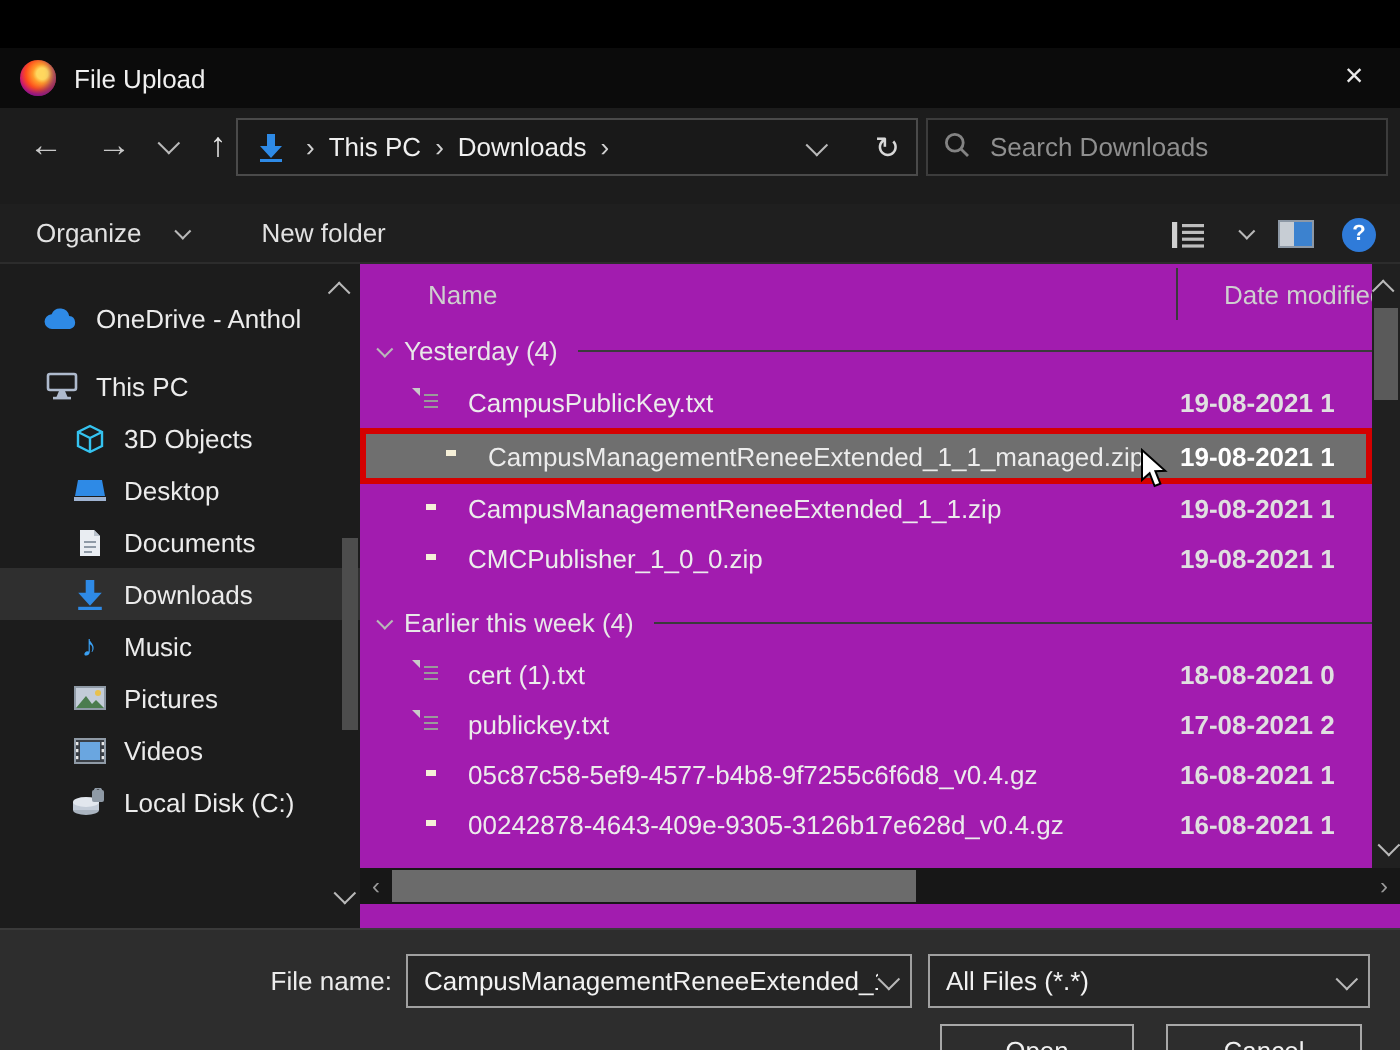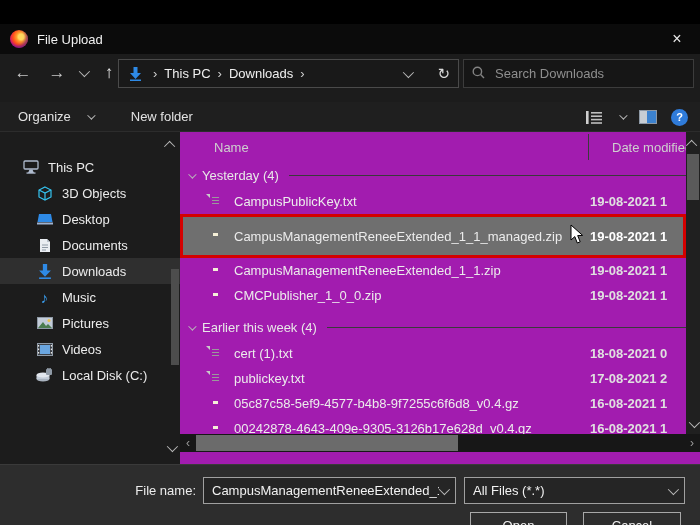--- a/index.html
+++ b/index.html
@@ -73,21 +73,21 @@
   .col-headers{position:relative;height:30px;display:flex;align-items:center;color:#cfcfcf;}
   .col-name{padding-left:34px;}
   .col-date{position:absolute;left:432px;width:86px;overflow:hidden;white-space:nowrap;}
   .col-div{position:absolute;left:408px;top:2px;width:1px;height:26px;background:#3a3a3a;}
   .group-hdr{display:flex;align-items:center;height:27px;padding-left:8px;color:#e8e8e8;}
   .group-hdr .chev{width:5px;height:5px;margin-right:8px;}
   .group-line{flex:1;height:1px;background:#3a3a3a;margin:0 14px 0 10px;}
   .row{position:relative;display:flex;align-items:center;height:25px;padding-left:30px;box-sizing:border-box;color:#ececec;}
   .row .fname{white-space:nowrap;overflow:hidden;flex:1;}
   .row .fdate{position:absolute;left:410px;width:94px;overflow:hidden;white-space:nowrap;color:#e0e0e0;font-weight:bold;}
-  .row.selected{background:#6f6f6f;border:3px solid #d40000;height:44px;padding-left:27px;width:506px;}
+  .row.selected{background:#6f6f6f;border:3px solid #d40000;height:28px;padding-left:37px;width:506px;}
   .row.selected .fdate{left:407px;color:#fff;}
   .ficon{width:16px;height:16px;margin-right:8px;flex:0 0 16px;position:relative;}
   .txt-glyph{width:11px;height:14px;background:#f2f2f2;border-radius:1px;margin:1px auto;position:relative;}
   .txt-glyph::before{content:"";position:absolute;left:2px;top:3px;width:7px;height:1px;background:#9a9a9a;
     box-shadow:0 3px 0 #9a9a9a,0 6px 0 #9a9a9a;}
   .txt-glyph::after{content:"";position:absolute;right:0;top:0;border:2.5px solid #c9c9c9;
     border-left-color:transparent;border-bottom-color:transparent;}
   .rar-glyph{width:15px;height:15px;margin:1px auto;border-radius:2px;overflow:hidden;position:relative;
     background:linear-gradient(#9c2f2f 0 26%,#e6c33c 26% 55%,#3a8c3f 55% 76%,#2b5fb8 76% 100%);}
   .rar-glyph::after{content:"";position:absolute;left:3px;top:5px;width:5px;height:3px;background:#f5efd8;}
@@ -204,20 +204,28 @@
         <span>?</span>
       </div>
     </div>
   </div>
 
   <div class="body">
 
     <div class="sidebar">
       <div style="height:6px;"></div>
       <div class="side-gap"></div>
+      <div class="side-item">
+        <span class="side-icon">
+          <svg width="17" height="11" viewBox="0 0 17 11">
+              <path d="M4.2 10.5 a3.7 3.7 0 0 1 -.4-7.4 A4.6 4.6 0 0 1 12.6 4 a3.3 3.3 0 0 1 .4 6.5 Z" fill="#2e8ae6"></path>
+            </svg>
+        </span>
+        <span>OneDrive - Anthol</span>
+      </div>
       <div class="side-gap"></div>
       <div class="side-item">
         <span class="side-icon">
           <svg width="16" height="14" viewBox="0 0 16 14">
               <rect x="1" y="1" width="14" height="8" rx="1" fill="#1c1c1c" stroke="#aebacd" stroke-width="1.3"></rect>
               <path d="M5 13 L6.5 9.5 h3 L11 13 Z" fill="#aebacd"></path>
               <rect x="3.5" y="12.4" width="9" height="1.3" fill="#aebacd"></rect>
             </svg>
         </span>
         <span>This PC</span>

